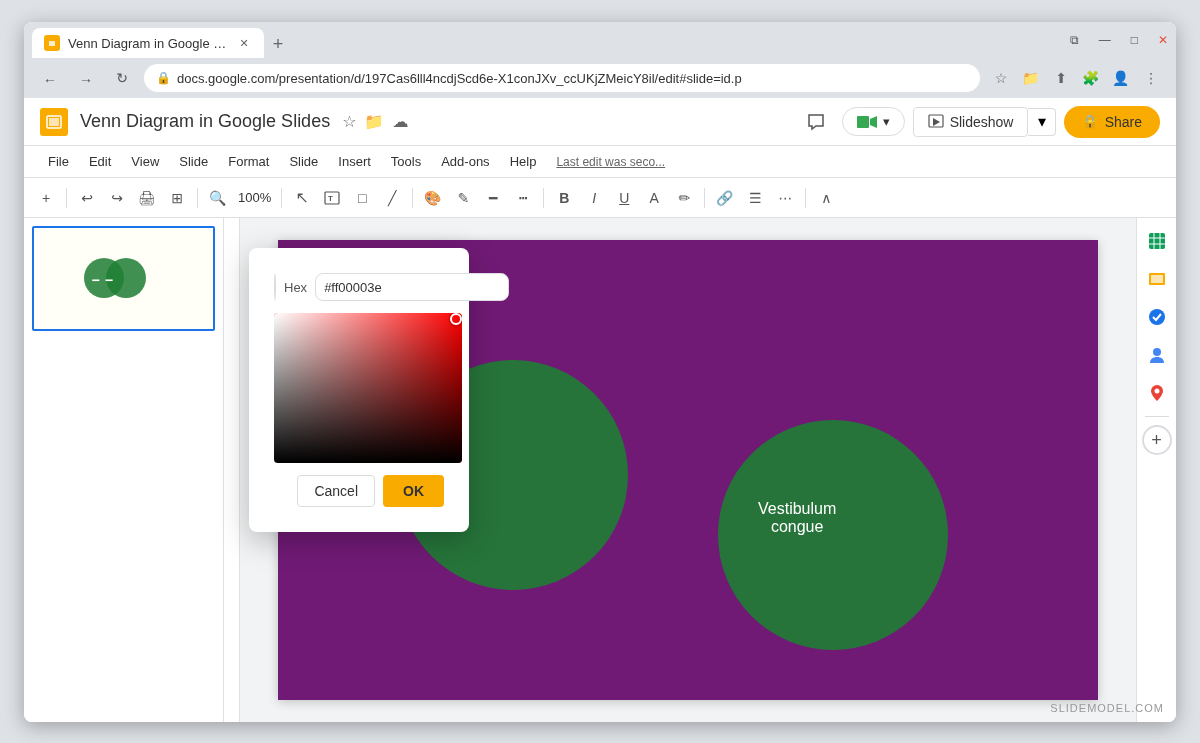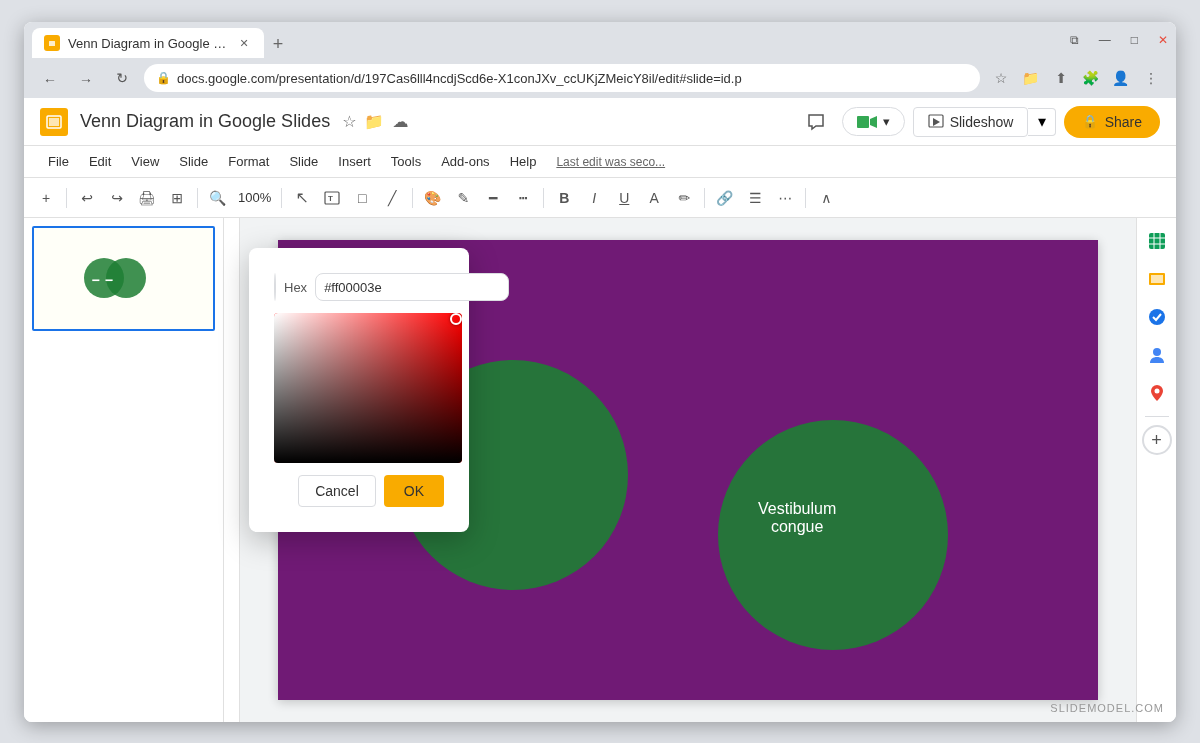--- a/index.html
+++ b/index.html
@@ -100,21 +100,21 @@
     
     .transparency-slider-container { margin-bottom: 16px; }
     .transparency-track { width: 188px; height: 12px; border-radius: 6px; position: relative; cursor: pointer; overflow: hidden; }
     .checker-bg { position: absolute; inset: 0; background-image: repeating-conic-gradient(#ccc 0% 25%, white 0% 50%) at 0 0; background-size: 10px 10px; }
     .transparency-gradient { position: absolute; inset: 0; background: linear-gradient(to right, transparent, red); }
     .transparency-thumb { width: 14px; height: 14px; border-radius: 50%; background: white; border: 2px solid #ccc; box-shadow: 0 1px 3px rgba(0,0,0,0.3); position: absolute; left: 42%; top: -1px; }
 
     
     .dialog-buttons { display: flex; gap: 8px; justify-content: flex-end; }
     .cancel-btn { padding: 7px 16px; border: 1px solid #dadce0; border-radius: 4px; background: white; font-size: 14px; color: #333; cursor: pointer; }
-    .ok-btn { padding: 7px 20px; border: none; border-radius: 4px; background: #f9ab00; font-size: 14px; color: #333; font-weight: 400; cursor: pointer; }
+    .ok-btn { padding: 7px 20px; border: none; border-radius: 4px; background: #f9ab00; font-size: 14px; color: #333; font-weight: 700; cursor: pointer; }
 
     
     .watermark { position: absolute; bottom: 8px; right: 12px; font-size: 11px; color: #999; letter-spacing: 1px; }
 
     
     .icon-undo::before { content: '↩'; }
     .icon-redo::before { content: '↪'; }
 
     .slideshow-group { display: flex; align-items: center; }
     .bold-btn { font-weight: bold; }

